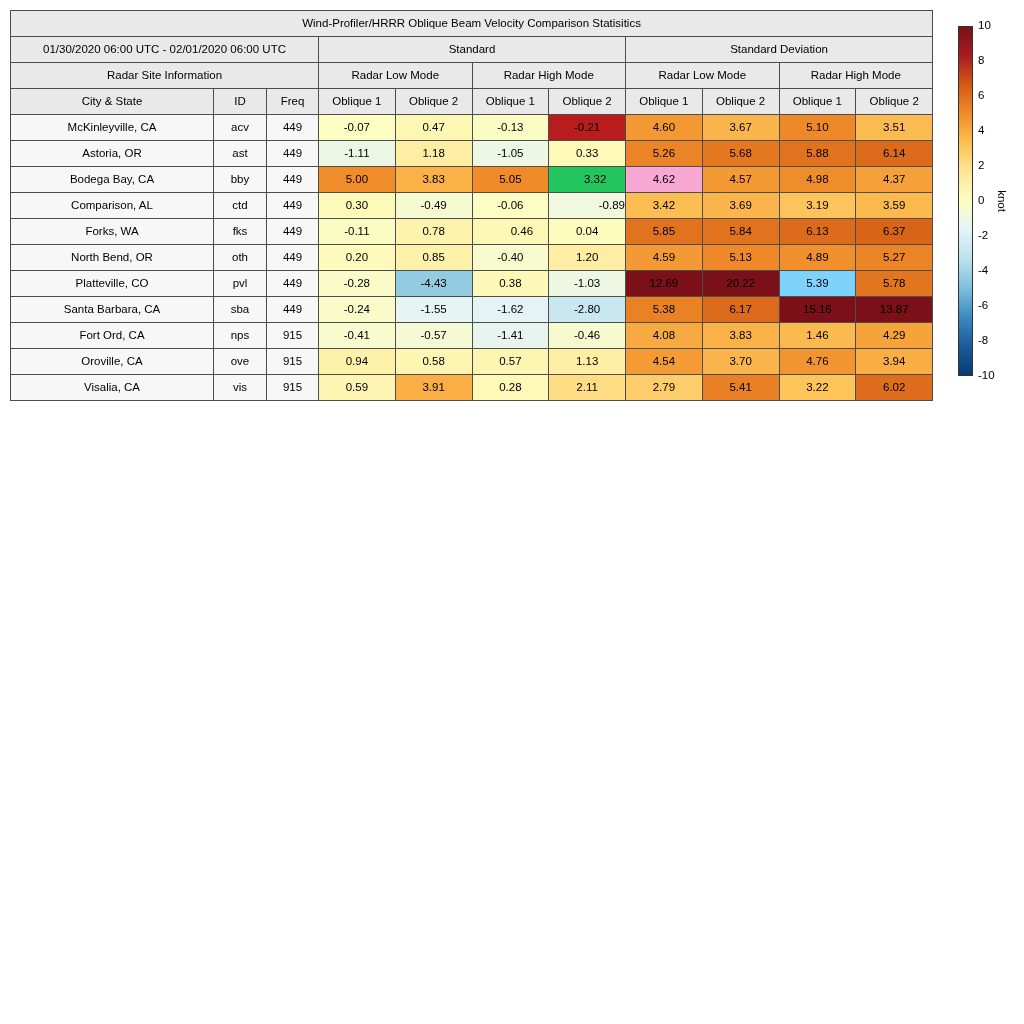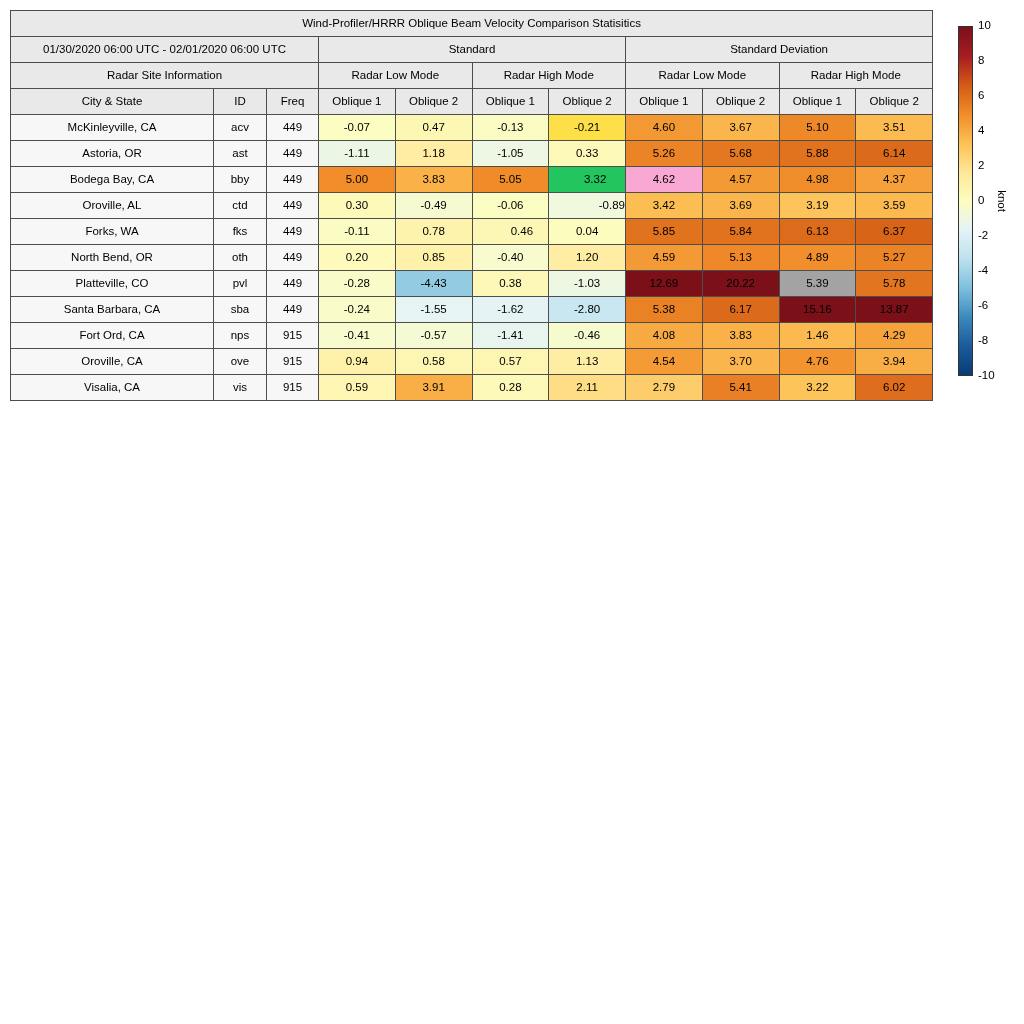--- a/index.html
+++ b/index.html
@@ -156,21 +156,21 @@
         </tr>
     </thead>
     <tbody id="table-body">
         <tr>
           <td class="site-cell">McKinleyville, CA</td>
           <td class="site-cell">acv</td>
           <td class="site-cell">449</td>
           <td class="val-cell" style="background: rgb(252, 253, 194);">-0.07</td>
           <td class="val-cell" style="background: rgb(253, 247, 180);">0.47</td>
           <td class="val-cell" style="background: rgb(251, 252, 196);">-0.13</td>
-          <td class="val-cell" style="background: #fde047;">-0.21</td>
+          <td class="val-cell" style="background: #b91c1c;">-0.21</td>
           <td class="val-cell" style="background: rgb(243, 153, 52);">4.60</td>
           <td class="val-cell" style="background: rgb(250, 182, 76);">3.67</td>
           <td class="val-cell" style="background: rgb(238, 137, 41);">5.10</td>
           <td class="val-cell" style="background: rgb(252, 187, 80);">3.51</td>
         </tr>
         <tr>
           <td class="site-cell">Astoria, OR</td>
           <td class="site-cell">ast</td>
           <td class="site-cell">449</td>
           <td class="val-cell" style="background: rgb(236, 246, 229);">-1.11</td>
@@ -189,21 +189,21 @@
           <td class="val-cell" style="background: rgb(240, 140, 42);">5.00</td>
           <td class="val-cell" style="background: rgb(249, 177, 72);">3.83</td>
           <td class="val-cell" style="background: rgb(239, 139, 41);">5.05</td>
           <td class="val-cell" style="background: #22c55e; padding-left: 16px;">3.32</td>
           <td class="val-cell" style="background: #f9a8d4;">4.62</td>
           <td class="val-cell" style="background: rgb(243, 154, 53);">4.57</td>
           <td class="val-cell" style="background: rgb(240, 141, 43);">4.98</td>
           <td class="val-cell" style="background: rgb(245, 160, 58);">4.37</td>
         </tr>
         <tr>
-          <td class="site-cell">Oroville, AL</td>
+          <td class="site-cell">Comparison, AL</td>
           <td class="site-cell">ctd</td>
           <td class="site-cell">449</td>
           <td class="val-cell" style="background: rgb(253, 249, 185);">0.30</td>
           <td class="val-cell" style="background: rgb(246, 250, 208);">-0.49</td>
           <td class="val-cell" style="background: rgb(252, 253, 194);">-0.06</td>
           <td class="val-cell" style="background: rgb(240, 248, 221); text-align: right;">-0.89</td>
           <td class="val-cell" style="background: rgb(252, 190, 83);">3.42</td>
           <td class="val-cell" style="background: rgb(250, 182, 76);">3.69</td>
           <td class="val-cell" style="background: rgb(253, 196, 91);">3.19</td>
           <td class="val-cell" style="background: rgb(251, 185, 78);">3.59</td>
@@ -237,21 +237,21 @@
         <tr>
           <td class="site-cell">Platteville, CO</td>
           <td class="site-cell">pvl</td>
           <td class="site-cell">449</td>
           <td class="val-cell" style="background: rgb(249, 251, 201);">-0.28</td>
           <td class="val-cell" style="background: rgb(147, 203, 226);">-4.43</td>
           <td class="val-cell" style="background: rgb(253, 248, 183);">0.38</td>
           <td class="val-cell" style="background: rgb(238, 247, 226);">-1.03</td>
           <td class="val-cell" style="background: rgb(123, 16, 24);">12.69</td>
           <td class="val-cell" style="background: rgb(123, 16, 24);">20.22</td>
-          <td class="val-cell" style="background: #a3a3a3;">5.39</td>
+          <td class="val-cell" style="background: #7dd3fc;">5.39</td>
           <td class="val-cell" style="background: rgb(226, 117, 32);">5.78</td>
         </tr>
         <tr>
           <td class="site-cell">Santa Barbara, CA</td>
           <td class="site-cell">sba</td>
           <td class="site-cell">449</td>
           <td class="val-cell" style="background: rgb(249, 252, 200);">-0.24</td>
           <td class="val-cell" style="background: rgb(230, 244, 243);">-1.55</td>
           <td class="val-cell" style="background: rgb(229, 243, 245);">-1.62</td>
           <td class="val-cell" style="background: rgb(201, 231, 240);">-2.80</td>

